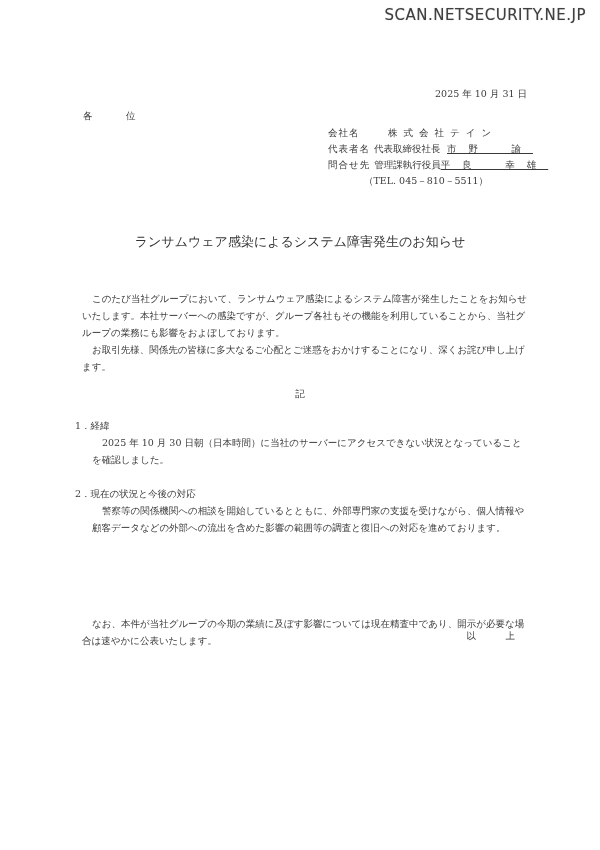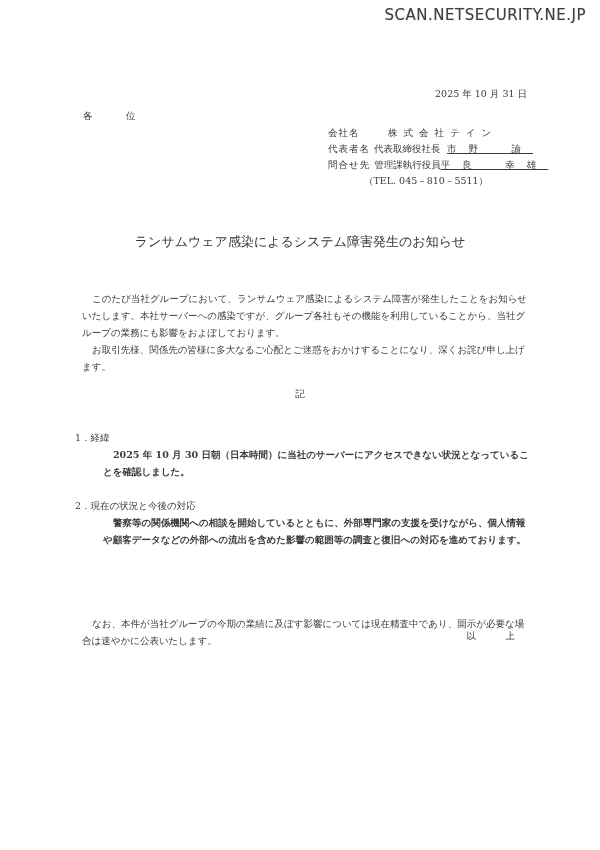--- a/index.html
+++ b/index.html
@@ -23,22 +23,22 @@
   .issuer .title { margin-left: 4px; width: 92px; }
   .issuer .name { letter-spacing: 12px; text-decoration: underline; }
   .issuer .indent { margin-left: 4px; }
   .issuer .tel { margin-left: 36px; }
   .heading { position: absolute; top: 233px; left: 0; width: 600px; text-align: center; font-size: 13px; color: #333; }
   .para { position: absolute; left: 82px; width: 448px; text-indent: 10px; }
   .p1 { top: 290px; }
   .p2 { top: 341px; }
   .ki { position: absolute; top: 385px; left: 0; width: 600px; text-align: center; }
   .sec { position: absolute; left: 75px; width: 455px; }
-  .sec .shead { height: 17px; margin-top: 12px; }
-  .sec .sbody { margin-left: 28px; text-indent: 10px; font-weight: bold; }
+  .sec .shead { height: 17px; }
+  .sec .sbody { margin-left: 17px; text-indent: 10px; }
   .s1 { top: 417px; }
   .s2 { top: 485px; }
   .p3 { position: absolute; top: 576px; left: 82px; width: 448px; text-indent: 10px; margin-top: 39px; }
   .closing { position: absolute; top: 627px; right: 75px; letter-spacing: 10px; }
 </style>
 </head>
 <body>
 
 <div class="watermark">SCAN.NETSECURITY.NE.JP</div>
 

